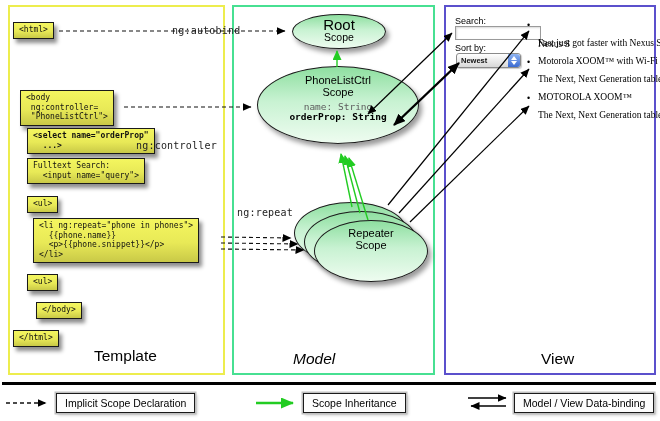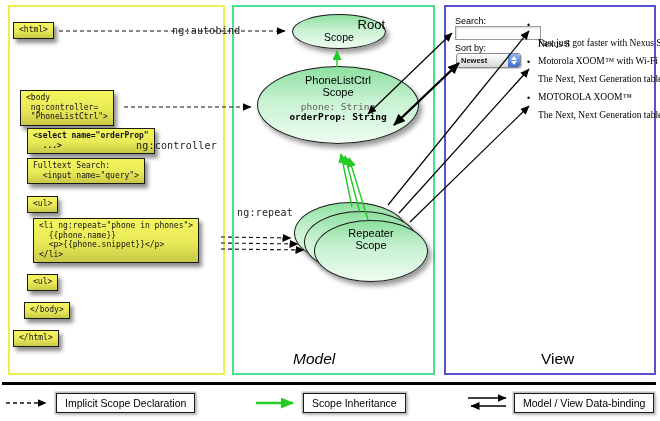--- a/index.html
+++ b/index.html
@@ -55,20 +55,21 @@
 </style>
 </head>
 <body>
 
 <div id="stage">
 
   <div class="panel" id="panel-template"></div>
   <div class="panel" id="panel-model"></div>
   <div class="panel" id="panel-view"></div>
 
+  <div class="panel-title" style="left:94px;top:347px;">Template</div>
   <div class="panel-title" style="left:293px;top:350px;font-style:italic;">Model</div>
   <div class="panel-title" style="left:541px;top:350px;">View</div>
 
   <div class="codebox" style="left:13px;top:22px;">
     <div class="code-line">&lt;html&gt;</div>
   </div>
   <div class="codebox" style="left:20px;top:90px;">
     <div class="code-line">&lt;body</div>
     <div class="code-line"> ng:controller=</div>
     <div class="code-line"> "PhoneListCtrl"&gt;</div>
@@ -86,41 +87,41 @@
   </div>
   <div class="codebox" style="left:33px;top:218px;">
     <div class="code-line">&lt;li ng:repeat="phone in phones"&gt;</div>
     <div class="code-line">  {{phone.name}}</div>
     <div class="code-line">  &lt;p&gt;{{phone.snippet}}&lt;/p&gt;</div>
     <div class="code-line">&lt;/li&gt;</div>
   </div>
   <div class="codebox" style="left:27px;top:274px;">
     <div class="code-line">&lt;ul&gt;</div>
   </div>
-  <div class="codebox" style="left:24px;top:302px;">
+  <div class="codebox" style="left:36px;top:302px;">
     <div class="code-line">&lt;/body&gt;</div>
   </div>
   <div class="codebox" style="left:13px;top:330px;">
     <div class="code-line">&lt;/html&gt;</div>
   </div>
 
   <div class="nglabel" style="left:146px;top:25px;margin-left:26px;">ng:autobind</div>
   <div class="nglabel" style="left:136px;top:92px;margin-top:48px;">ng:controller</div>
   <div class="nglabel" style="left:237px;top:207px;">ng:repeat</div>
 
   <div class="ellipse" style="left:292px;top:14px;width:94px;height:35px;padding-top:4px;">
-    <div class="scope-title" style="font-size:13px;line-height:12px;text-align:right;">Root</div>
+    <div class="scope-title" style="font-size:15px;line-height:12px;">Root</div>
     <div class="scope-title" style="font-size:10.5px;line-height:12px;">Scope</div>
   </div>
 
   <div class="ellipse" style="left:257px;top:66px;width:162px;height:78px;padding-top:7px;">
     <div class="scope-title">PhoneListCtrl</div>
     <div class="scope-title">Scope</div>
     <div style="height:4px;"></div>
-    <div class="scope-prop">phone: String</div>
+    <div class="scope-prop">name: String</div>
     <div class="scope-prop bold">orderProp: String</div>
   </div>
 
   <div class="ellipse" style="left:294px;top:202px;width:114px;height:62px;"></div>
   <div class="ellipse" style="left:304px;top:211px;width:114px;height:62px;"></div>
   <div class="ellipse" style="left:314px;top:220px;width:114px;height:62px;padding-top:6px;">
     <div class="scope-title">Repeater</div>
     <div class="scope-title">Scope</div>
     <div style="height:3px;"></div>
   </div>

